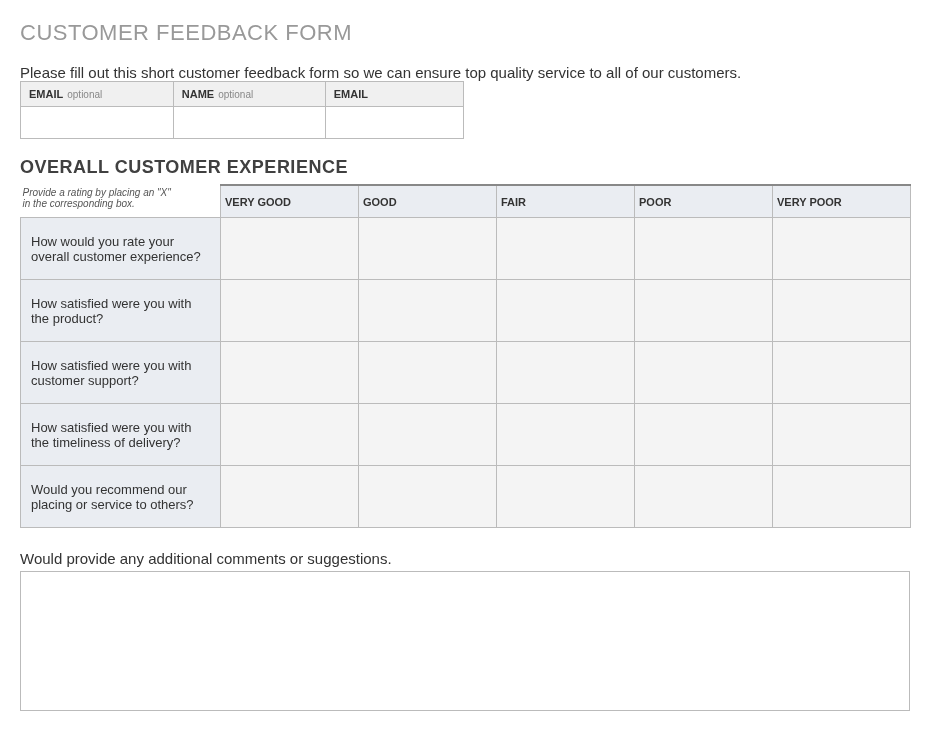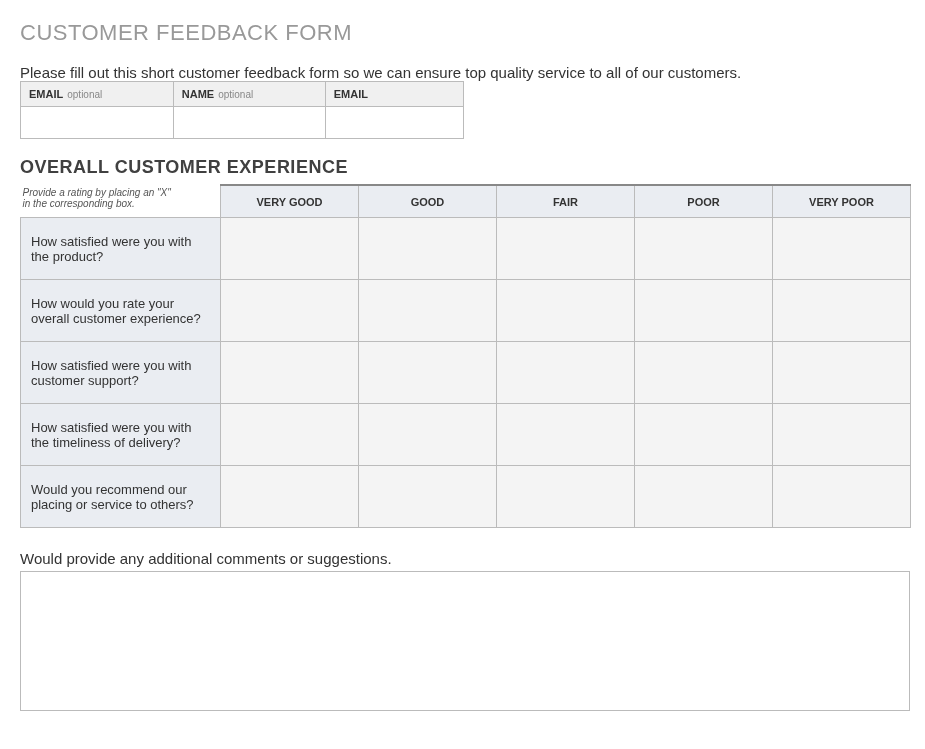--- a/index.html
+++ b/index.html
@@ -87,21 +87,21 @@
     text-align: left;
     vertical-align: top;
     padding: 2px 2px 8px 2px;
     width: 200px;
   }
   .rating-table th.col-head {
     background: #eaedf2;
     font-size: 11px;
     font-weight: bold;
     color: #333;
-    text-align: center;
+    text-align: left;
     padding: 8px 4px;
     width: 138px;
     border-top: 2px solid #888;
   }
   .rating-table td.question {
     background: #eaedf2;
     font-size: 13px;
     color: #333;
     padding: 12px 10px;
     height: 62px;
@@ -179,29 +179,29 @@
       <span>Provide a rating by placing an "X"</span><br>
       <span>in the corresponding box.</span>
     </th>
     <th class="col-head">VERY GOOD</th>
     <th class="col-head">GOOD</th>
     <th class="col-head">FAIR</th>
     <th class="col-head">POOR</th>
     <th class="col-head">VERY POOR</th>
   </tr>
   <tr>
+    <td class="question">How would you rate your overall customer experience?</td>
+    <td class="cell"><input type="text" style=""></td>
+    <td class="cell"><input type="text" style=""></td>
+    <td class="cell"><input type="text" style=""></td>
+    <td class="cell"><input type="text" style=""></td>
+    <td class="cell"><input type="text" style=""></td>
+  </tr>
+  <tr>
     <td class="question">How satisfied were you with the product?</td>
-    <td class="cell"><input type="text" style=""></td>
-    <td class="cell"><input type="text" style=""></td>
-    <td class="cell"><input type="text" style=""></td>
-    <td class="cell"><input type="text" style=""></td>
-    <td class="cell"><input type="text" style=""></td>
-  </tr>
-  <tr>
-    <td class="question">How would you rate your overall customer experience?</td>
     <td class="cell"><input type="text" style=""></td>
     <td class="cell"><input type="text" style=""></td>
     <td class="cell"><input type="text" style=""></td>
     <td class="cell"><input type="text" style=""></td>
     <td class="cell"><input type="text" style=""></td>
   </tr>
   <tr>
     <td class="question">How satisfied were you with customer support?</td>
     <td class="cell"><input type="text" style=""></td>
     <td class="cell"><input type="text" style=""></td>

